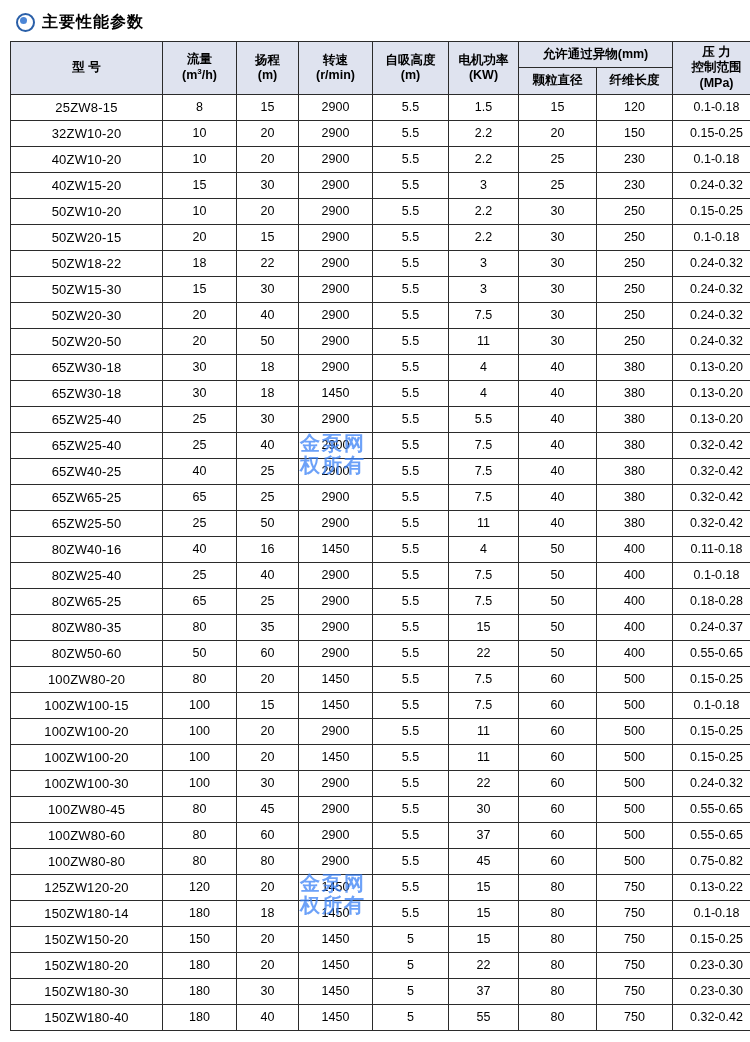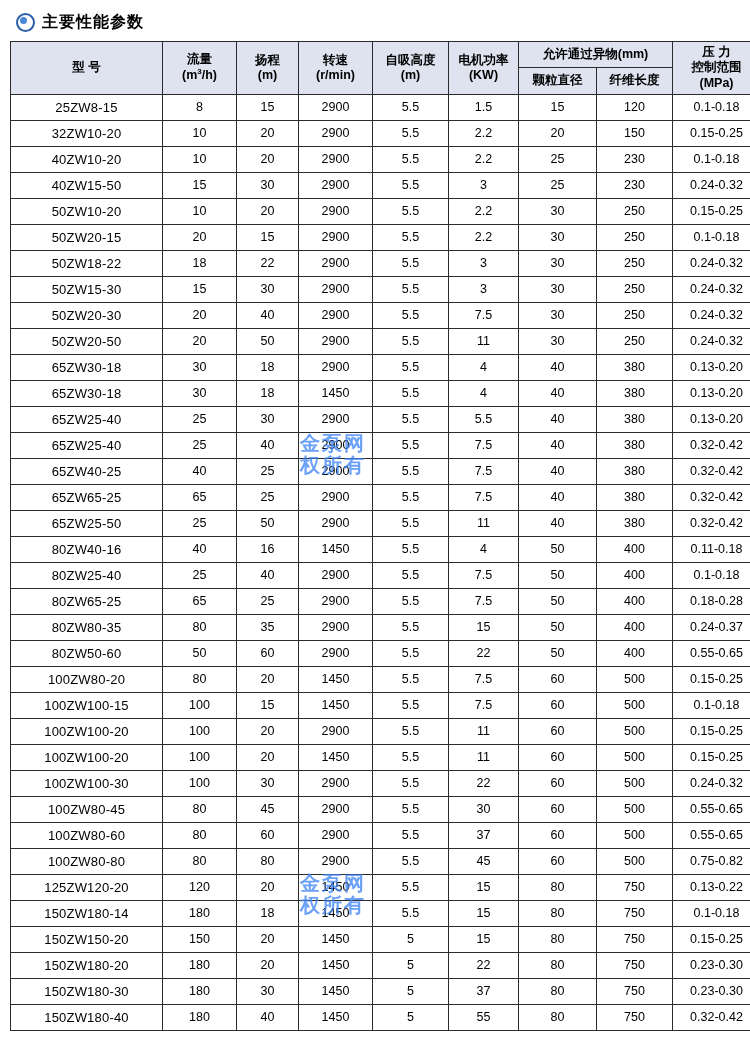--- a/index.html
+++ b/index.html
@@ -199,21 +199,21 @@
           <td>10</td>
           <td>20</td>
           <td>2900</td>
           <td>5.5</td>
           <td>2.2</td>
           <td>25</td>
           <td>230</td>
           <td>0.1-0.18</td>
         </tr>
         <tr>
-          <td class="model">40ZW15-50</td>
+          <td class="model">40ZW15-20</td>
           <td>15</td>
           <td>30</td>
           <td>2900</td>
           <td>5.5</td>
           <td>3</td>
           <td>25</td>
           <td>230</td>
           <td>0.24-0.32</td>
         </tr>
         <tr>

